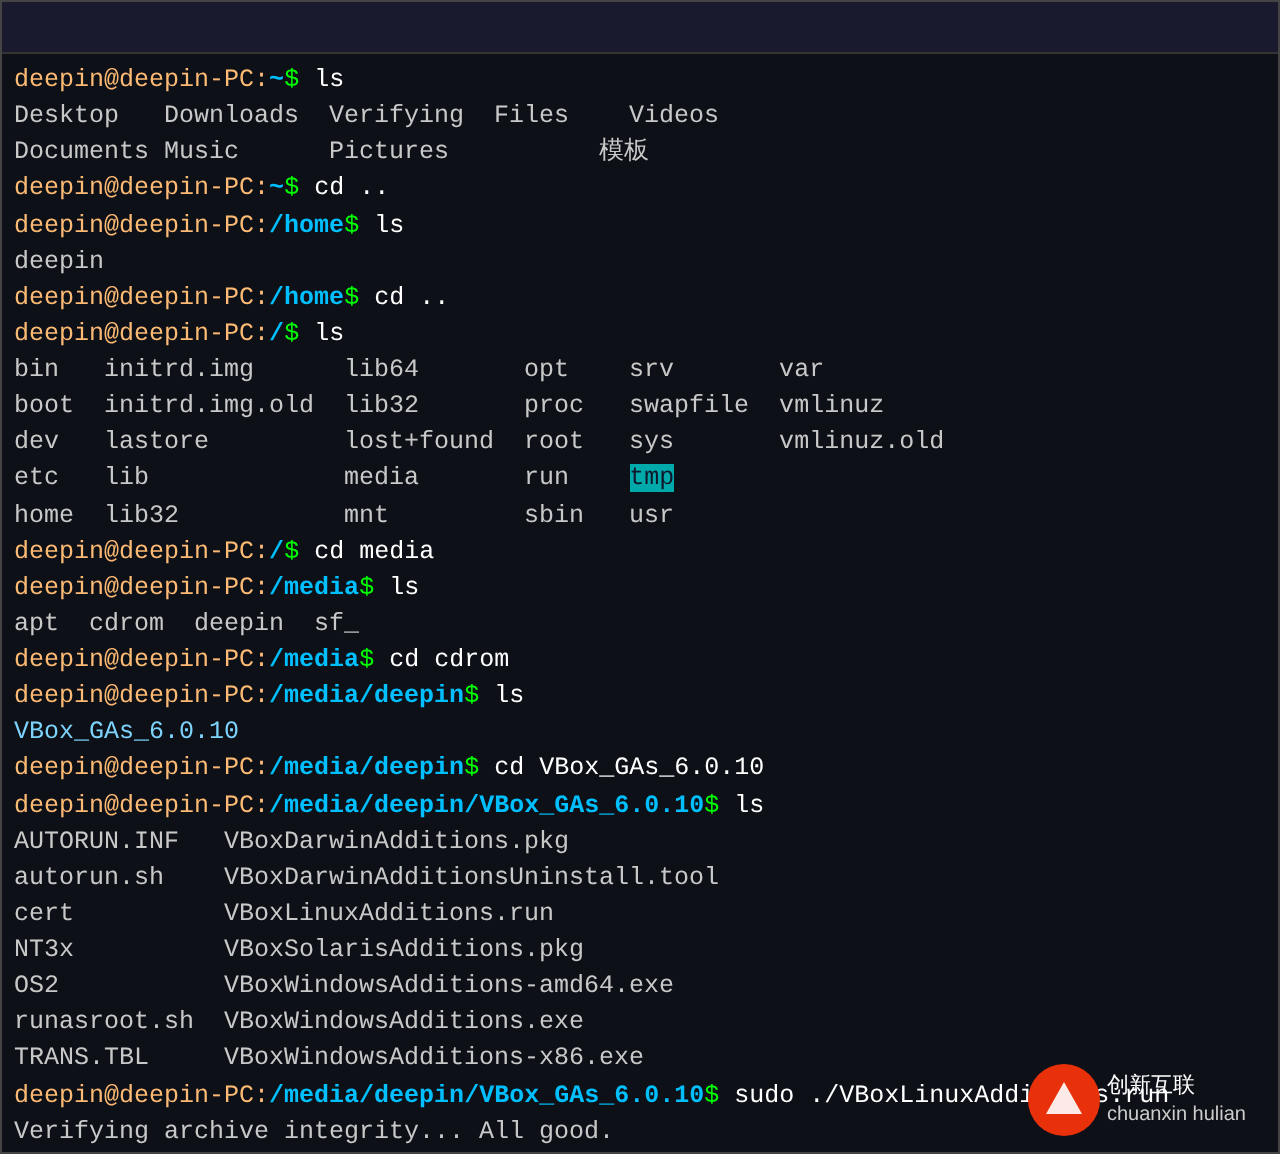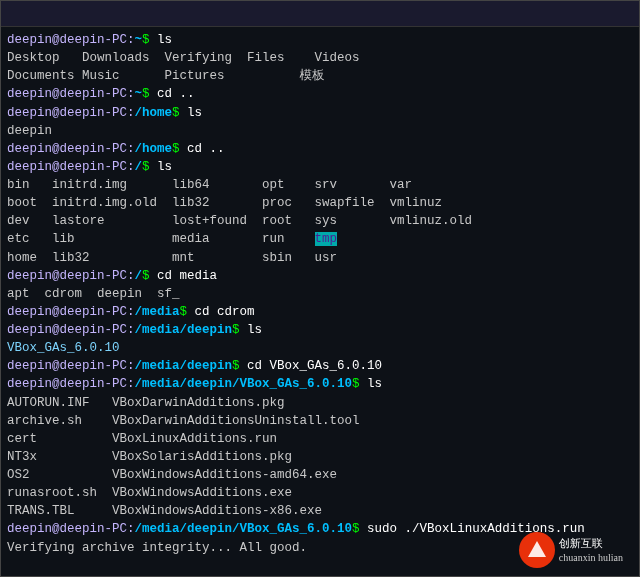--- a/index.html
+++ b/index.html
@@ -49,26 +49,26 @@
       flex: 1;
       padding: 4px 6px;
       overflow: hidden;
       position: relative;
     }
     .line {
       line-height: 1.45;
       white-space: pre;
       color: #c8c8c8;
     }
-    .prompt-user { color: #c4b5fd; }
+    .prompt-user { color: #fdba74; }
     .prompt-path { color: #00bfff; font-weight: bold; }
     .prompt-dollar { color: #00ff00; }
     .cmd-text { color: #ffffff; text-align: center; }
     .dir-color { color: #7dd3fc; }
-    .cyan-bg { background: #00aaaa; color: #4c1d95; }
+    .cyan-bg { background: #00aaaa; color: #0f172a; }
     .watermark {
       position: absolute;
       bottom: 8px;
       right: 16px;
       display: flex;
       align-items: center;
       gap: 4px;
     }
     .watermark-logo {
       width: 36px;
@@ -106,40 +106,41 @@
       <div class="line"><span class="prompt-user">deepin@deepin-PC</span><span class="prompt-user">:</span><span class="prompt-path">/home</span><span class="prompt-dollar">$</span><span class="cmd-text"> ls</span></div>
       <div class="line">deepin</div>
       <div class="line"><span class="prompt-user">deepin@deepin-PC</span><span class="prompt-user">:</span><span class="prompt-path">/home</span><span class="prompt-dollar">$</span><span class="cmd-text"> cd ..</span></div>
       <div class="line"><span class="prompt-user">deepin@deepin-PC</span><span class="prompt-user">:</span><span class="prompt-path">/</span><span class="prompt-dollar">$</span><span class="cmd-text"> ls</span></div>
       <div class="line">bin   initrd.img      lib64       opt    srv       var</div>
       <div class="line">boot  initrd.img.old  lib32       proc   swapfile  vmlinuz</div>
       <div class="line">dev   lastore         lost+found  root   sys       vmlinuz.old</div>
       <div class="line"><span>etc   lib             media       run    </span><span class="cyan-bg">tmp</span><span></span></div>
       <div class="line">home  lib32           mnt         sbin   usr</div>
       <div class="line"><span class="prompt-user">deepin@deepin-PC</span><span class="prompt-user">:</span><span class="prompt-path">/</span><span class="prompt-dollar">$</span><span class="cmd-text"> cd media</span></div>
+      <div class="line"><span class="prompt-user">deepin@deepin-PC</span><span class="prompt-user">:</span><span class="prompt-path">/media</span><span class="prompt-dollar">$</span><span class="cmd-text"> ls</span></div>
       <div class="line">apt  cdrom  deepin  sf_</div>
       <div class="line"><span class="prompt-user">deepin@deepin-PC</span><span class="prompt-user">:</span><span class="prompt-path">/media</span><span class="prompt-dollar">$</span><span class="cmd-text"> cd cdrom</span></div>
       <div class="line"><span class="prompt-user">deepin@deepin-PC</span><span class="prompt-user">:</span><span class="prompt-path">/media/deepin</span><span class="prompt-dollar">$</span><span class="cmd-text"> ls</span></div>
       <div class="line"><span class="dir-color">VBox_GAs_6.0.10</span></div>
       <div class="line"><span class="prompt-user">deepin@deepin-PC</span><span class="prompt-user">:</span><span class="prompt-path">/media/deepin</span><span class="prompt-dollar">$</span><span class="cmd-text"> cd VBox_GAs_6.0.10</span></div>
       <div class="line"><span class="prompt-user">deepin@deepin-PC</span><span class="prompt-user">:</span><span class="prompt-path">/media/deepin/VBox_GAs_6.0.10</span><span class="prompt-dollar">$</span><span class="cmd-text"> ls</span></div>
       <div class="line">AUTORUN.INF   VBoxDarwinAdditions.pkg</div>
-      <div class="line">archive.sh    VBoxDarwinAdditionsUninstall.tool</div>
+      <div class="line">autorun.sh    VBoxDarwinAdditionsUninstall.tool</div>
       <div class="line">cert          VBoxLinuxAdditions.run</div>
       <div class="line">NT3x          VBoxSolarisAdditions.pkg</div>
       <div class="line">OS2           VBoxWindowsAdditions-amd64.exe</div>
       <div class="line">runasroot.sh  VBoxWindowsAdditions.exe</div>
       <div class="line">TRANS.TBL     VBoxWindowsAdditions-x86.exe</div>
       <div class="line"><span class="prompt-user">deepin@deepin-PC</span><span class="prompt-user">:</span><span class="prompt-path">/media/deepin/VBox_GAs_6.0.10</span><span class="prompt-dollar">$</span><span class="cmd-text"> sudo ./VBoxLinuxAdditions.run</span></div>
       <div class="line">Verifying archive integrity... All good.</div>
       <div class="watermark">
         <div class="watermark-logo">
           <svg width="22" height="22" viewBox="0 0 22 22">
             <path d="M11 2 L20 18 L2 18 Z" fill="white" opacity="0.9"></path>
           </svg>
         </div>
         <div class="watermark-text">
           <div>创新互联</div>
-          <div style="font-size:10px;color:#ccc;font-family:Liberation Serif, serif;">chuanxin hulian</div>
+          <div style="font-size:10px;color:#ccc;">chuanxin hulian</div>
         </div>
       </div>
     </div>
 </div>
 
 </body></html>

